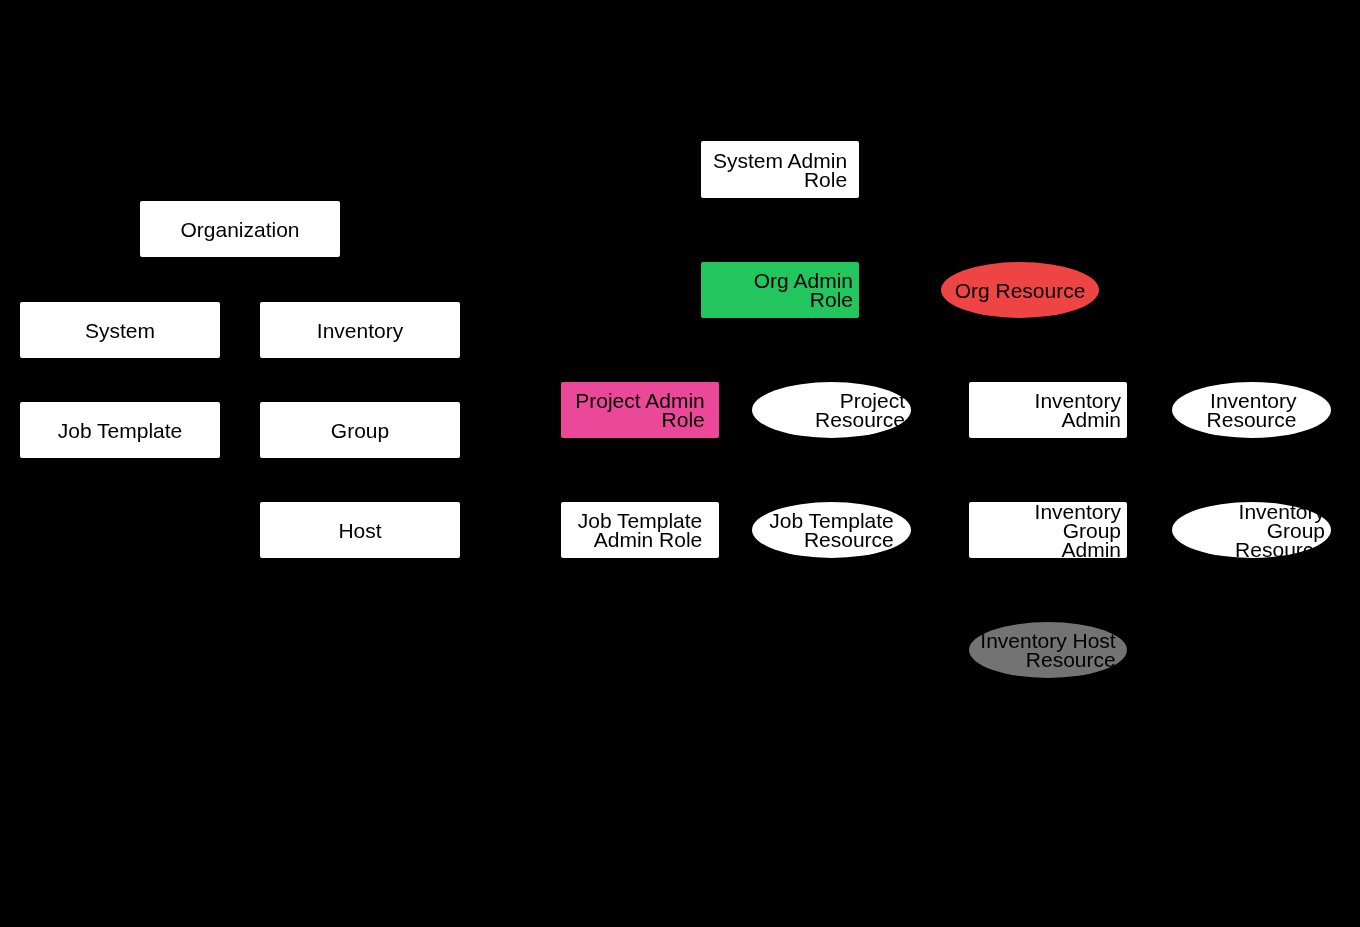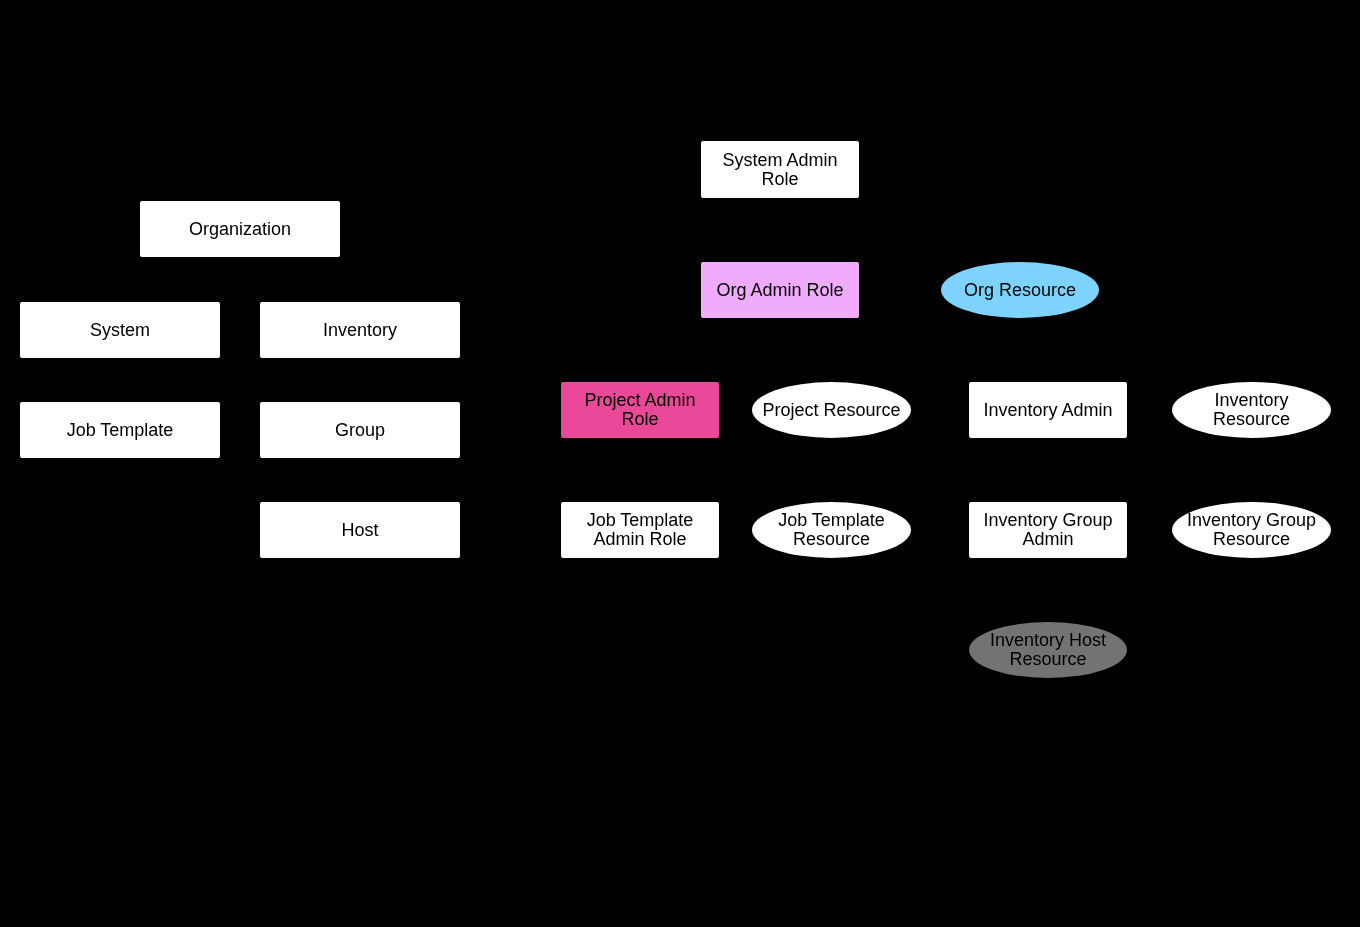--- a/index.html
+++ b/index.html
@@ -15,22 +15,22 @@
     overflow: hidden;
     font-family: "Liberation Sans", sans-serif;
   }
   .node {
     position: absolute;
     background: #ffffff;
     color: #000000;
     display: flex;
     align-items: center;
     justify-content: center;
-    text-align: center;
-    font-size: 18px;
+    text-align: right;
+    font-size: 21px;
     line-height: 19px;
     box-sizing: border-box;
     padding: 12px 6px;
     white-space: pre-line;
   }
   .rect {
     border-radius: 2px;
   }
   .ellipse {
     border-radius: 50% / 50%;
@@ -41,22 +41,22 @@
 
 <div id="canvas">
     <div class="node rect" style="left: 140px; top: 201px; width: 200px; height: 56px; background: rgb(255, 255, 255); color: rgb(0, 0, 0);">Organization</div>
     <div class="node rect" style="left: 20px; top: 302px; width: 200px; height: 56px; background: rgb(255, 255, 255); color: rgb(0, 0, 0);">System</div>
     <div class="node rect" style="left: 260px; top: 302px; width: 200px; height: 56px; background: rgb(255, 255, 255); color: rgb(0, 0, 0);">Inventory</div>
     <div class="node rect" style="left: 20px; top: 402px; width: 200px; height: 56px; background: rgb(255, 255, 255); color: rgb(0, 0, 0);">Job Template</div>
     <div class="node rect" style="left: 260px; top: 502px; width: 200px; height: 56px; background: rgb(255, 255, 255); color: rgb(0, 0, 0);">Host</div>
     <div class="node rect" style="left: 260px; top: 402px; width: 200px; height: 56px; background: rgb(255, 255, 255); color: rgb(0, 0, 0);">Group</div>
     <div class="node rect" style="left: 701px; top: 141px; width: 158px; height: 57px; background: rgb(255, 255, 255); color: rgb(0, 0, 0);">System Admin
 Role</div>
-    <div class="node rect" style="left: 701px; top: 262px; width: 158px; height: 56px; background: #f0abfc; color: rgb(0, 0, 0);">Org Admin Role</div>
-    <div class="node ellipse" style="left: 941px; top: 262px; width: 158px; height: 56px; background: #7dd3fc; color: rgb(0, 0, 0);">Org Resource</div>
+    <div class="node rect" style="left: 701px; top: 262px; width: 158px; height: 56px; background: #22c55e; color: rgb(0, 0, 0);">Org Admin Role</div>
+    <div class="node ellipse" style="left: 941px; top: 262px; width: 158px; height: 56px; background: #ef4444; color: rgb(0, 0, 0);">Org Resource</div>
     <div class="node rect" style="left: 561px; top: 382px; width: 158px; height: 56px; background: #ec4899; color: rgb(0, 0, 0);">Project Admin
 Role</div>
     <div class="node rect" style="left: 969px; top: 382px; width: 158px; height: 56px; background: rgb(255, 255, 255); color: rgb(0, 0, 0);">Inventory Admin</div>
     <div class="node ellipse" style="left: 752px; top: 382px; width: 159px; height: 56px; background: rgb(255, 255, 255); color: rgb(0, 0, 0);">Project Resource</div>
     <div class="node ellipse" style="left: 1172px; top: 382px; width: 159px; height: 56px; background: rgb(255, 255, 255); color: rgb(0, 0, 0);">Inventory
 Resource</div>
     <div class="node rect" style="left: 561px; top: 502px; width: 158px; height: 56px; background: rgb(255, 255, 255); color: rgb(0, 0, 0);">Job Template
 Admin Role</div>
     <div class="node ellipse" style="left: 752px; top: 502px; width: 159px; height: 56px; background: rgb(255, 255, 255); color: rgb(0, 0, 0);">Job Template
 Resource</div>

